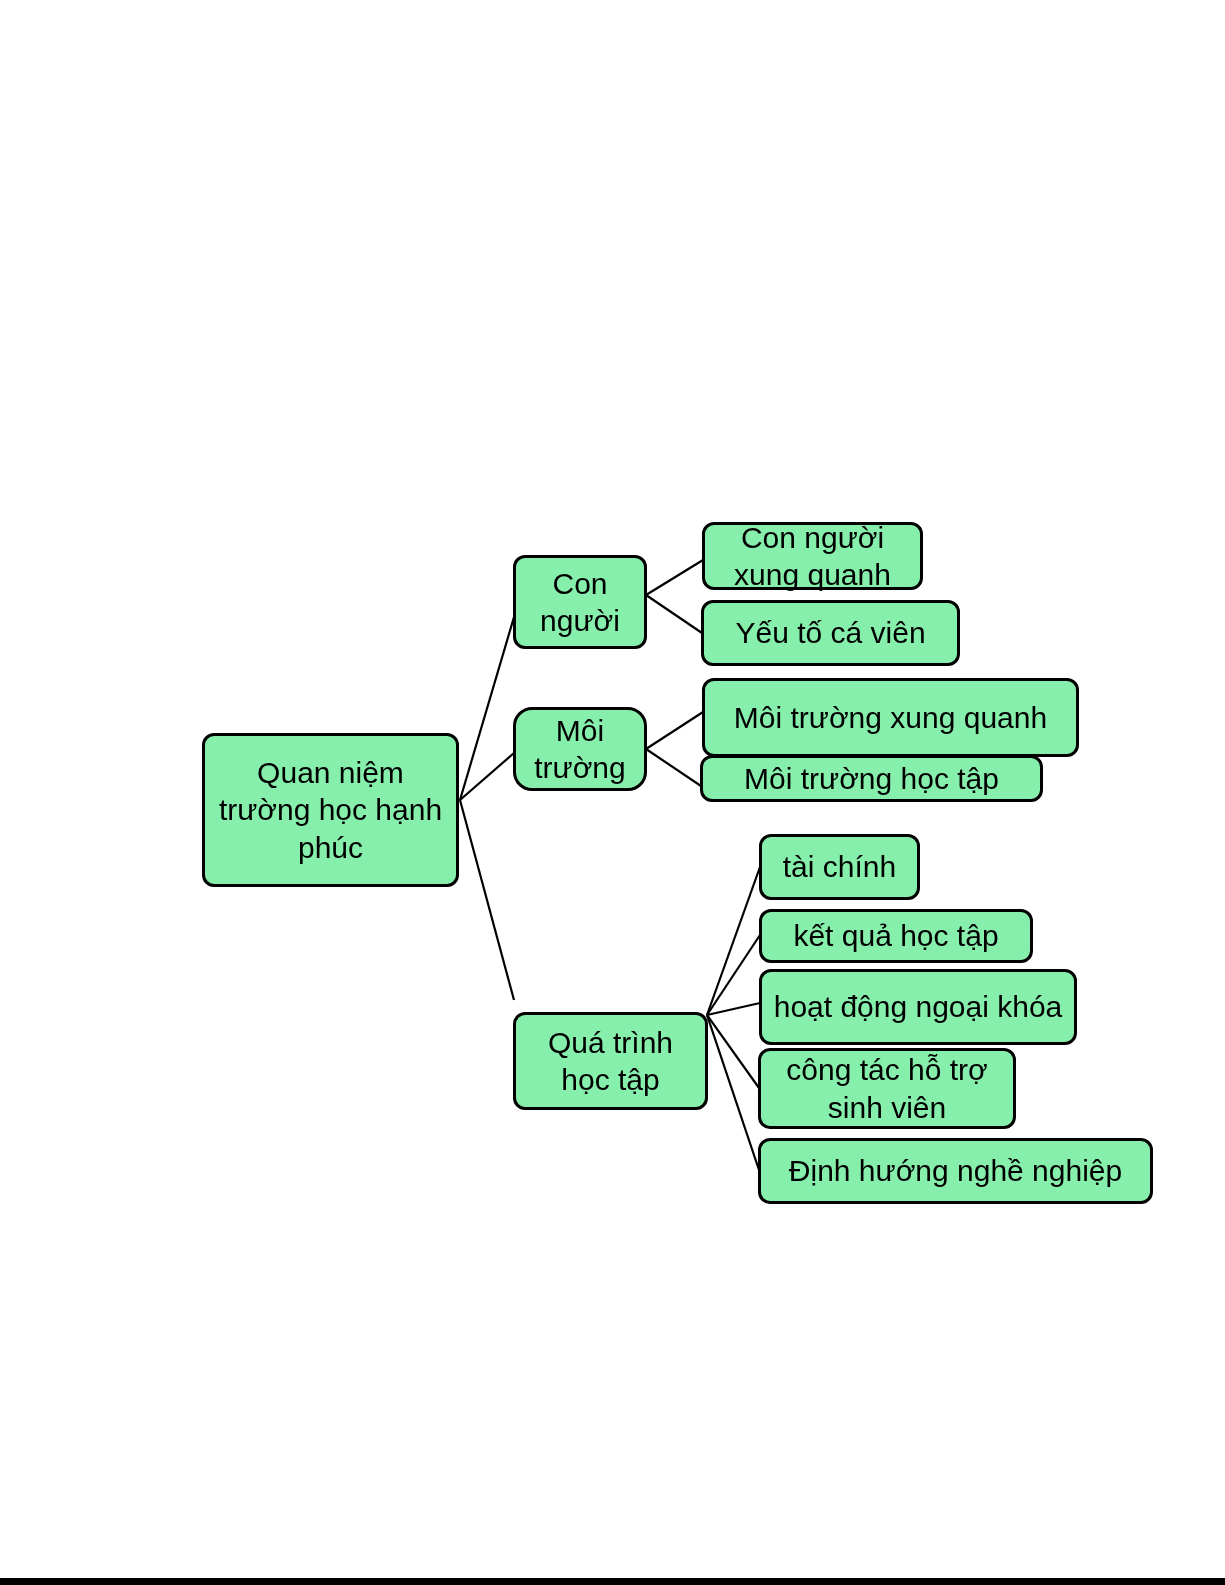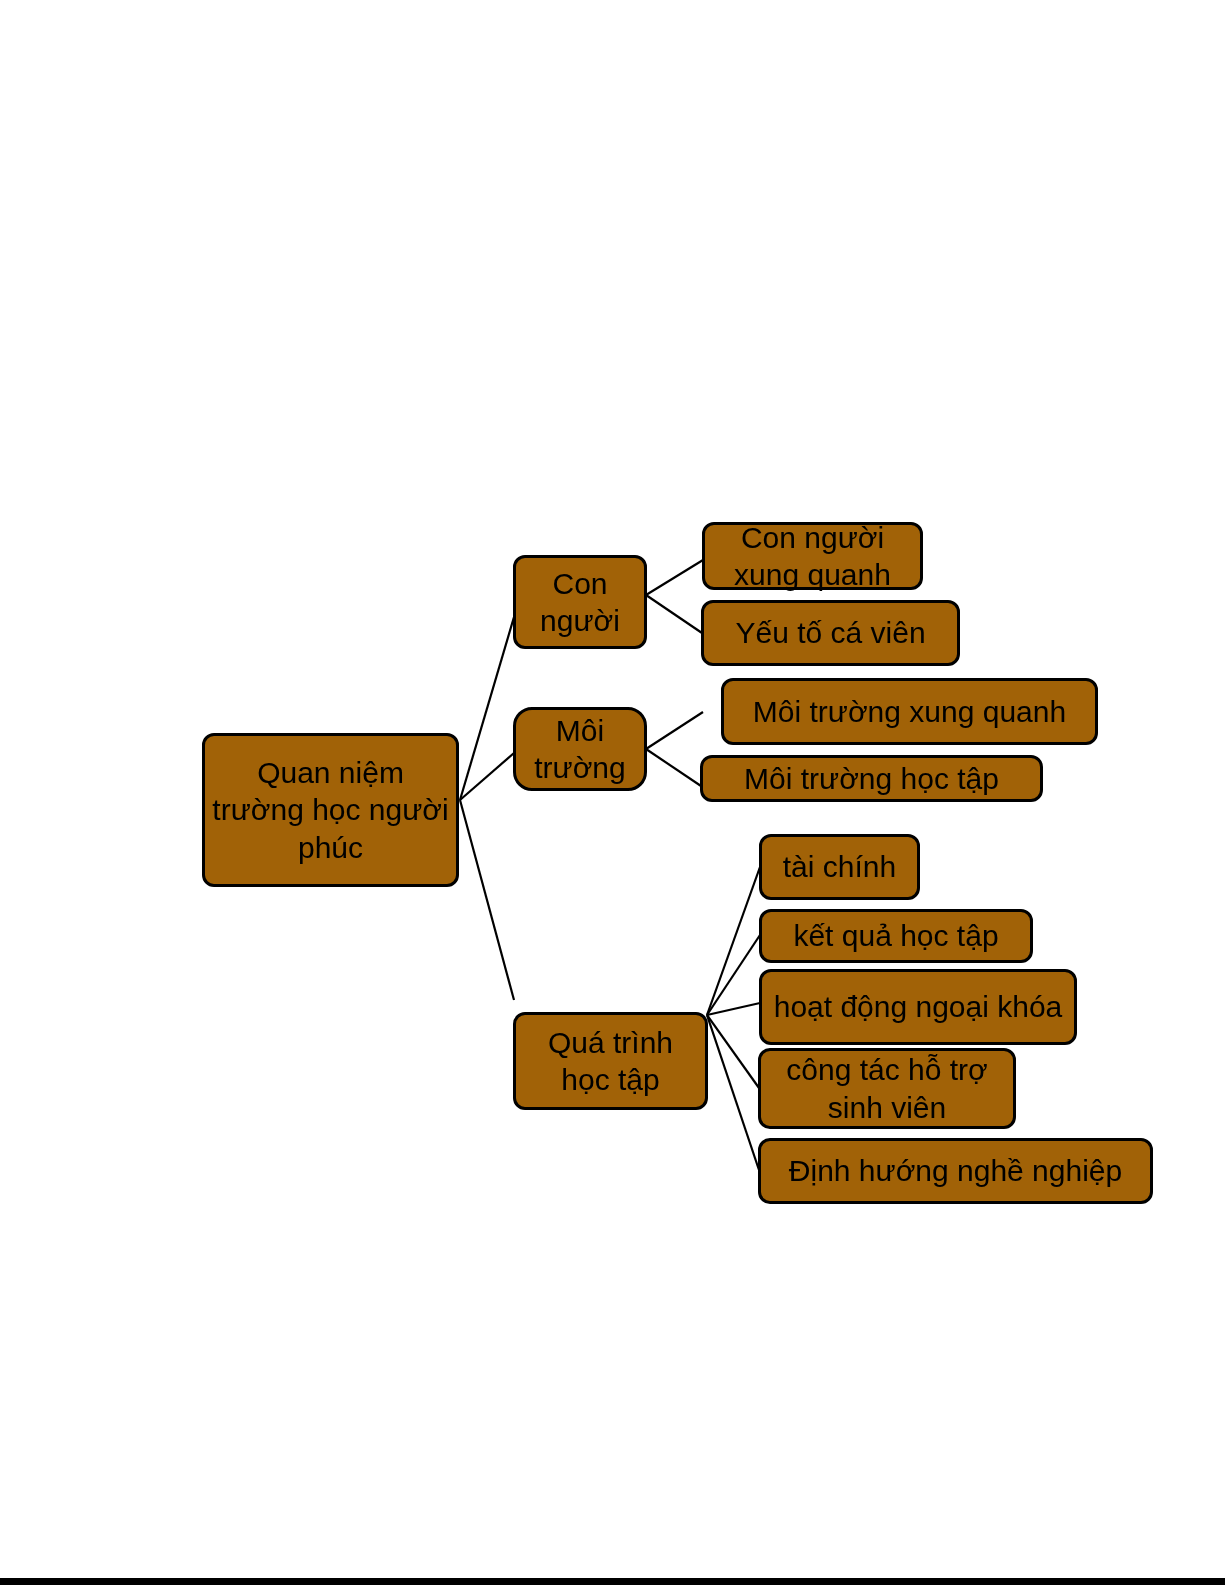--- a/index.html
+++ b/index.html
@@ -22,21 +22,21 @@
     width: 1225px;
     height: 1585px;
   }
   #connectors line {
     stroke: #000000;
     stroke-width: 2.2;
   }
   .node {
     position: absolute;
     box-sizing: border-box;
-    background: #a16207;
+    background: #86efac;
     border: 3.5px solid #000000;
     border-radius: 12px;
     display: flex;
     align-items: center;
     justify-content: center;
     text-align: center;
     color: #000000;
     font-size: 30px;
     line-height: 1.25;
     white-space: pre-line;
@@ -44,21 +44,21 @@
   }
   .node.oneline { white-space: nowrap; }
 
   
   #n-root  { left: 202px; top: 733px;  width: 257px; height: 154px; }
   #n-b0    { left: 513px; top: 555px;  width: 134px; height: 94px;  }
   #n-b1    { left: 513px; top: 707px;  width: 134px; height: 84px; border-radius: 19px;  }
   #n-b2    { left: 513px; top: 968px;  width: 195px; height: 98px; margin-top: 44px;  }
   #n-c00   { left: 702px; top: 522px;  width: 221px; height: 68px;  }
   #n-c01   { left: 701px; top: 600px;  width: 259px; height: 66px;  }
-  #n-c10   { left: 702px; top: 678px;  width: 377px; height: 67px; margin-left: 19px;  }
+  #n-c10   { left: 702px; top: 678px;  width: 377px; height: 79px;  }
   #n-c11   { left: 700px; top: 755px;  width: 343px; height: 47px;  }
   #n-c20   { left: 759px; top: 834px;  width: 161px; height: 66px;  }
   #n-c21   { left: 759px; top: 909px;  width: 274px; height: 54px;  }
   #n-c22   { left: 759px; top: 969px;  width: 318px; height: 76px;  }
   #n-c23   { left: 758px; top: 1048px; width: 258px; height: 81px;  }
   #n-c24   { left: 758px; top: 1138px; width: 395px; height: 66px;  }
 
   #bottom-bar {
     position: absolute;
     left: 0;
@@ -86,21 +86,21 @@
     <line x1="646" y1="749" x2="701" y2="786"></line>
 
     <line x1="707" y1="1015" x2="760" y2="867"></line>
     <line x1="707" y1="1015" x2="760" y2="935"></line>
     <line x1="707" y1="1015" x2="760" y2="1003"></line>
     <line x1="707" y1="1015" x2="759" y2="1088"></line>
     <line x1="707" y1="1015" x2="759" y2="1170"></line>
   </svg>
 
   <div class="node" id="n-root">Quan niệm
-trường học người
+trường học hạnh
 phúc</div>
 
   <div class="node" id="n-b0">Con
 người</div>
   <div class="node" id="n-b1">Môi
 trường</div>
   <div class="node" id="n-b2">Quá trình
 học tập</div>
 
   <div class="node" id="n-c00">Con người

